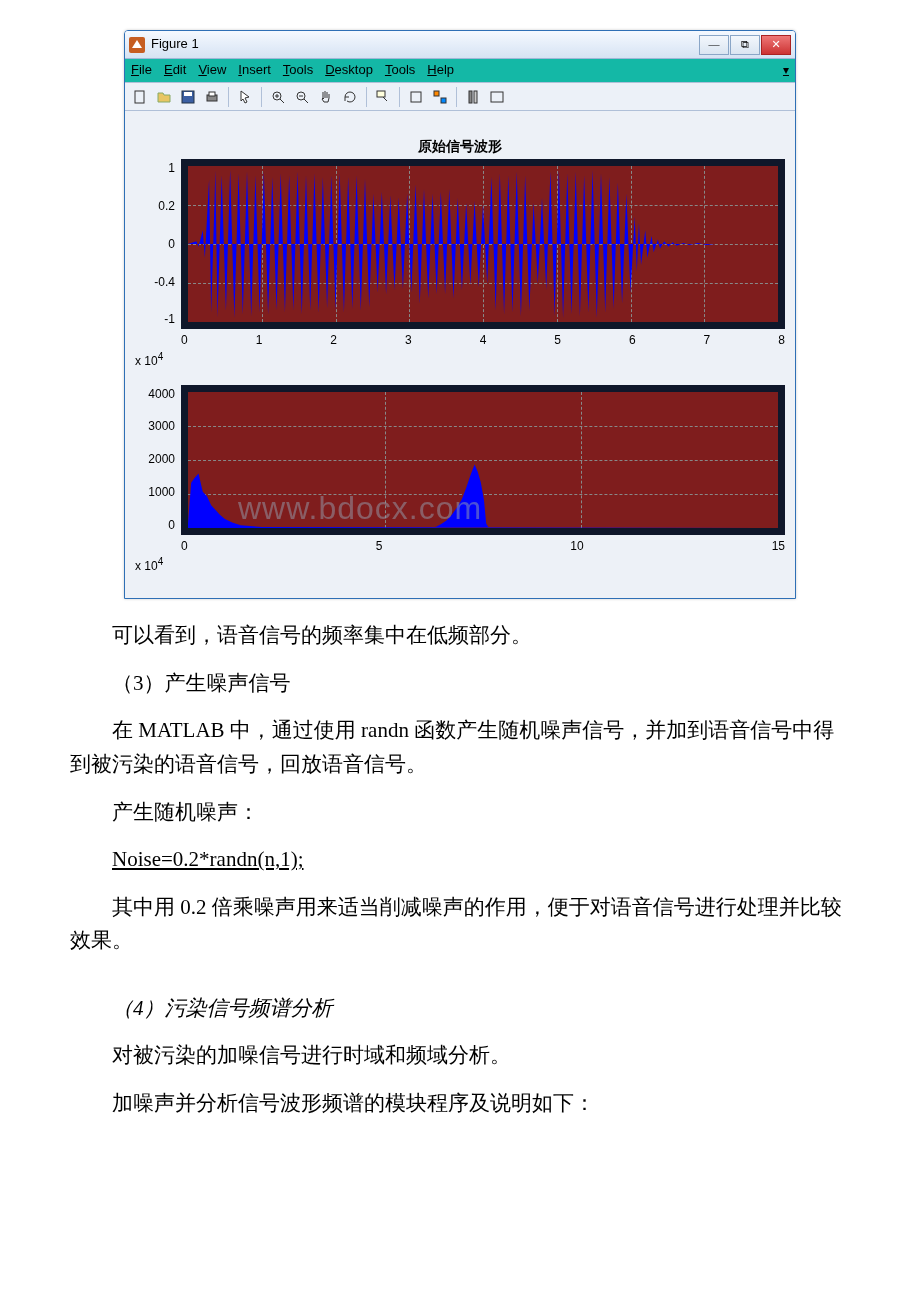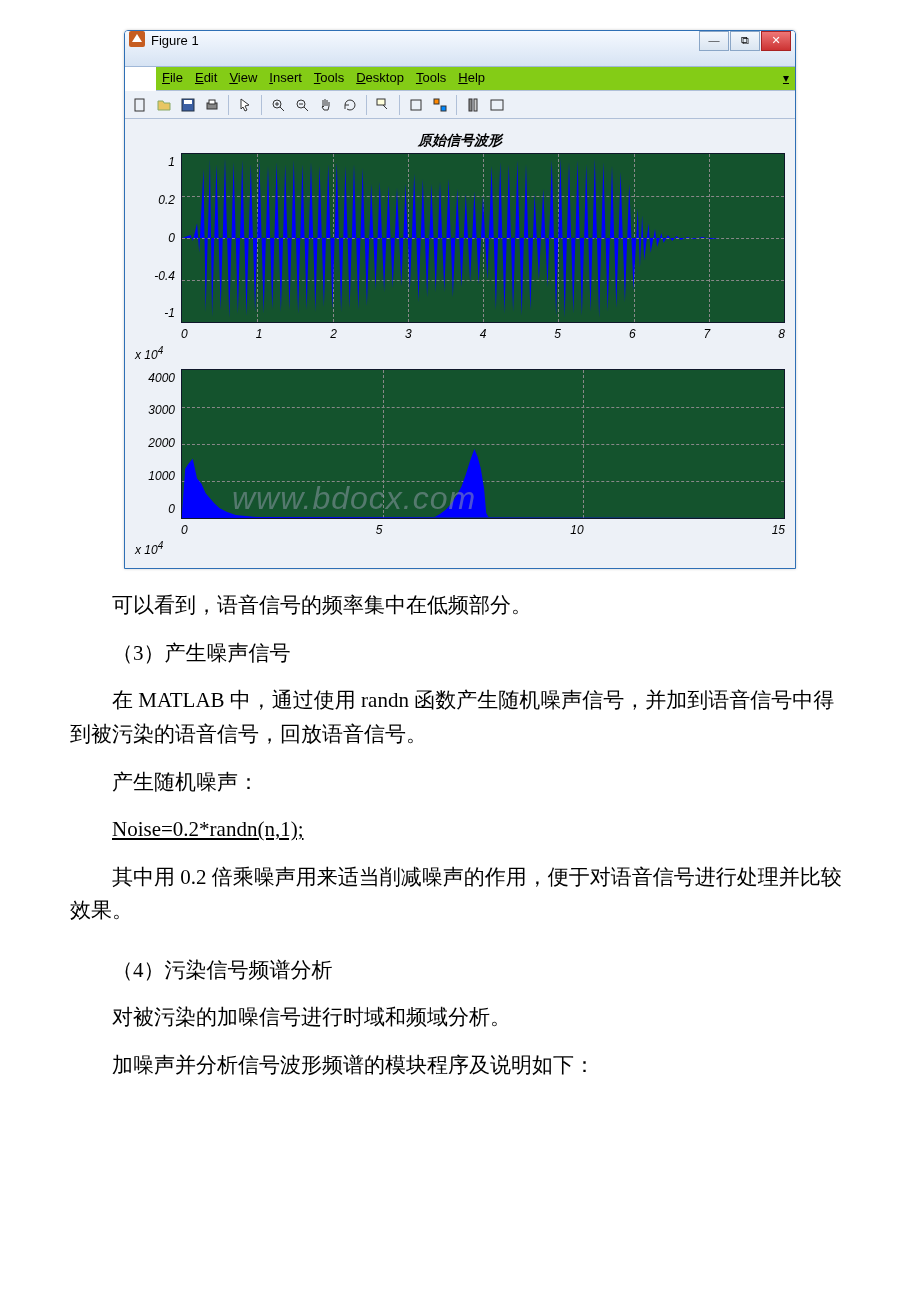--- a/index.html
+++ b/index.html
@@ -15,23 +15,23 @@
   .figure-window {
     width: 672px;
     margin: 0 auto 20px auto;
     border: 1px solid #2e6fb5;
     border-radius: 4px 4px 0 0;
     box-shadow: 0 0 3px rgba(0,0,0,0.2);
   }
   .titlebar {
     background: linear-gradient(#f5f9ff, #d6e3f3);
     border-bottom: 1px solid #a0b8d8;
-    height: 36px;
-    display: flex;
-    align-items: flex-start;
+    height: 28px;
+    display: flex;
+    align-items: center;
     padding: 0 4px;
     border-radius: 3px 3px 0 0;
   }
   .titlebar-icon {
     width: 16px; height: 16px;
     background: #c65d21;
     border-radius: 2px;
     margin-right: 6px;
     position: relative;
   }
@@ -48,31 +48,30 @@
   .titlebar-btns { display: flex; gap: 1px; }
   .tb-btn {
     width: 30px; height: 20px;
     border: 1px solid #8aa6c7;
     background: linear-gradient(#f3f7fc, #dae5f1);
     display: flex; align-items: center; justify-content: center;
     font-size: 11px;
   }
   .tb-btn.close { background: linear-gradient(#e77, #c33); color: #fff; border-color: #a22; }
   .menubar {
-    background: #84cc16;
+    background: #14b8a6;
     border-bottom: 1px solid #b0c0d8;
     height: 24px;
     display: flex;
     align-items: center;
     padding: 0 6px;
     font-family: "Segoe UI", sans-serif;
     font-size: 13px;
     color: #000;
     gap: 12px;
-    margin-left: 31px;
   }
   .menubar span:first-letter { text-decoration: underline; }
   .menubar .spacer { flex: 1; }
   .menubar .dropdown-icon { font-size: 12px; }
   .toolbar {
     background: #ecf1f8;
     border-bottom: 1px solid #b0c0d8;
     height: 28px;
     display: flex;
     align-items: center;
@@ -87,22 +86,21 @@
     color: #333;
   }
   .tool-btn svg { width: 16px; height: 16px; }
   .tool-sep { width: 1px; height: 20px; background: #b0c0d8; margin: 0 3px; }
   .plot-area {
     background: #edf1f7;
     padding: 10px 10px 8px 10px;
   }
   .subplot {
     position: relative;
-    margin: 0 auto;
-    font-style: italic;
+    margin: 14px auto;
   }
   .chart-title {
     text-align: center;
     font-family: "SimHei", sans-serif;
     font-size: 14px;
     font-weight: bold;
     margin-bottom: 2px;
   }
   .axes-wrap {
     display: flex;
@@ -112,22 +110,22 @@
     display: flex;
     flex-direction: column;
     justify-content: space-between;
     text-align: right;
     font-family: Arial, sans-serif;
     font-size: 12px;
     padding-right: 6px;
     width: 46px;
   }
   .axes {
-    background: #14532d;
-    border: 1px solid #0f172a;
+    background: #7f1d1d;
+    border: 7px solid #0f172a;
     flex: 1;
     position: relative;
     overflow: hidden;
   }
   .x-labels {
     display: flex;
     justify-content: space-between;
     font-family: Arial, sans-serif;
     font-size: 12px;
     margin-left: 46px;
@@ -369,15 +367,15 @@
     </div>
   </div>
 </div>
 
 <p class="para">可以看到，语音信号的频率集中在低频部分。</p>
 <p class="para">（3）产生噪声信号</p>
 <p class="para">在 MATLAB 中，通过使用 randn 函数产生随机噪声信号，并加到语音信号中得到被污染的语音信号，回放语音信号。</p>
 <p class="para">产生随机噪声：</p>
 <p class="code-line">Noise=0.2*randn(n,1);</p>
 <p class="para">其中用 0.2 倍乘噪声用来适当削减噪声的作用，便于对语音信号进行处理并比较效果。</p>
-<p class="para" style="margin-top:26px;">（4）污染信号频谱分析</p>
+<p class="para" style="margin-top:34px;font-style:italic;">（4）污染信号频谱分析</p>
 <p class="para">对被污染的加噪信号进行时域和频域分析。</p>
 <p class="para">加噪声并分析信号波形频谱的模块程序及说明如下：</p>
 
 </body></html>

